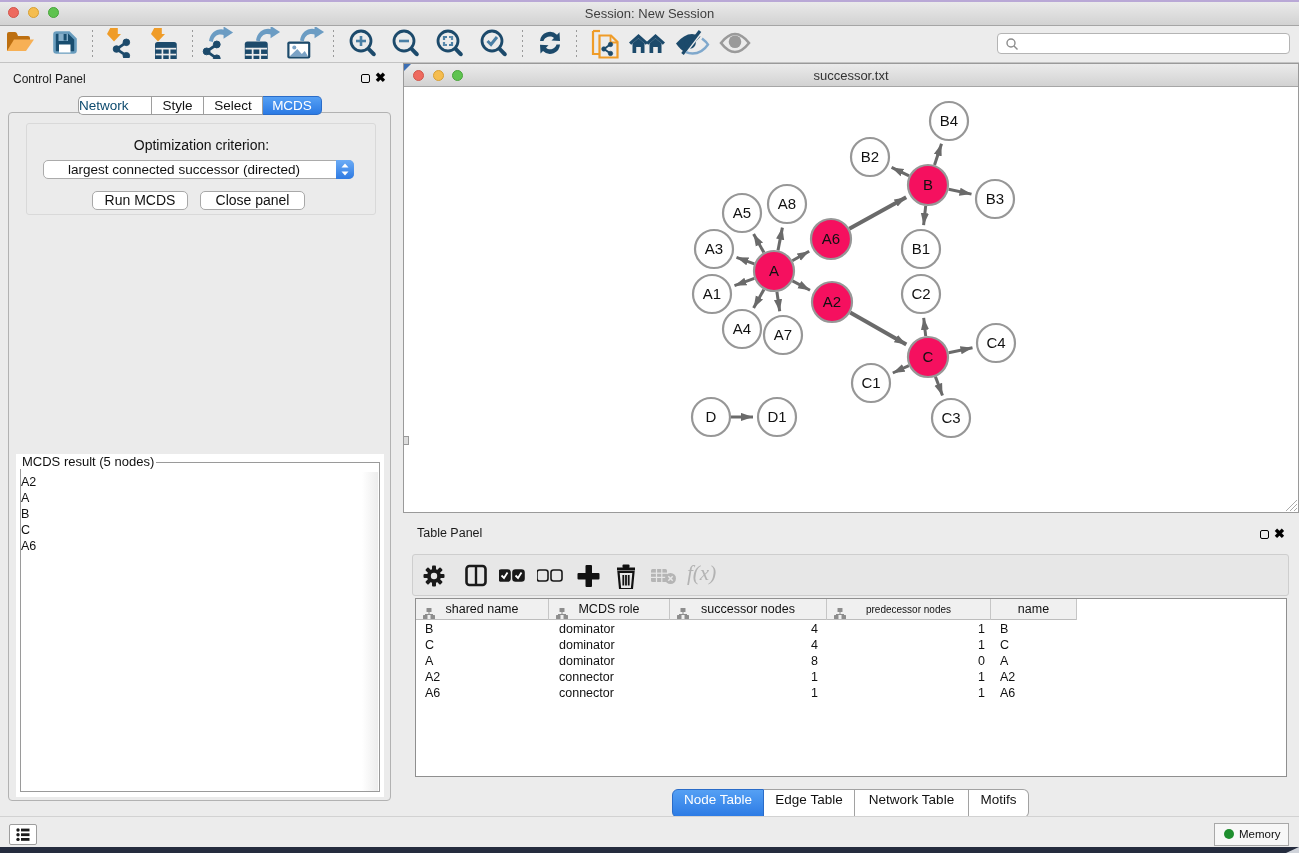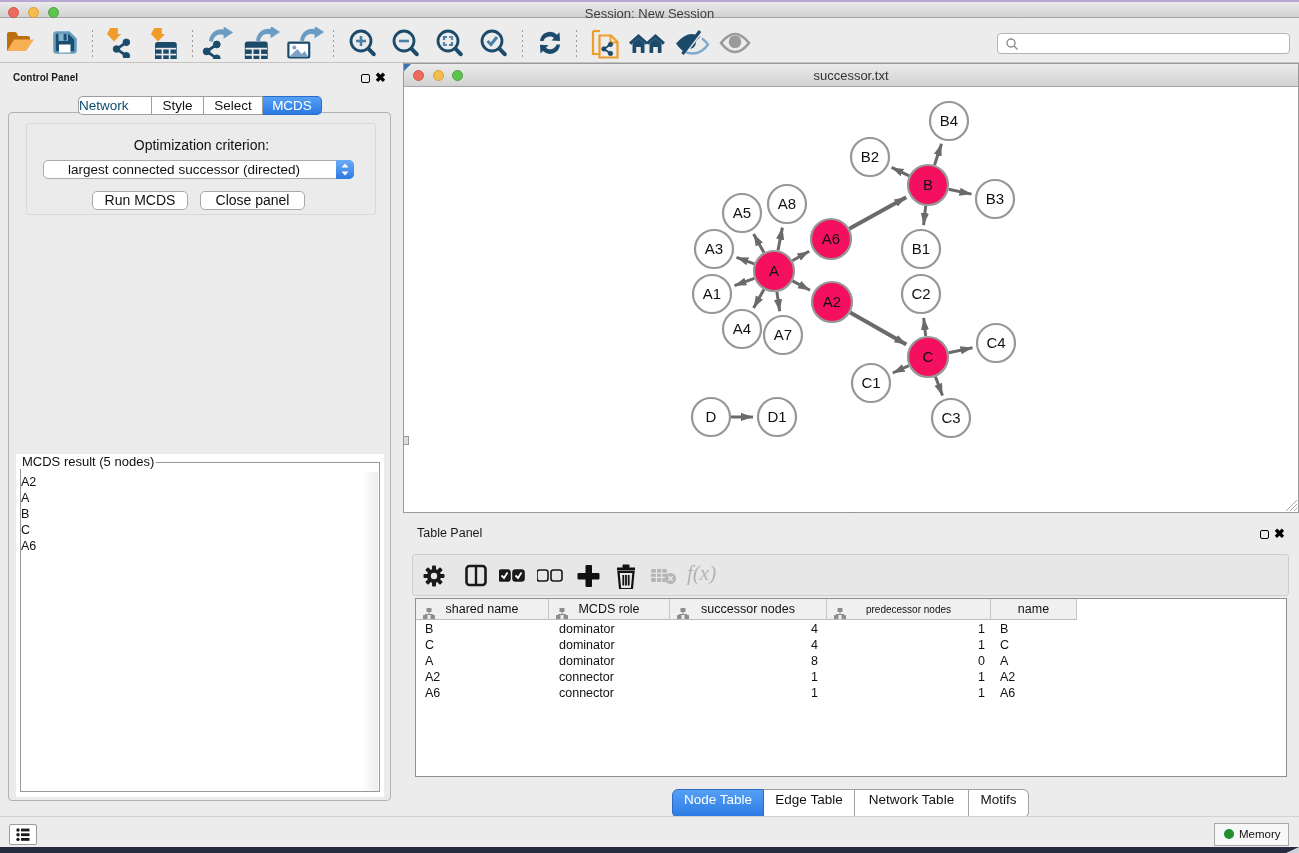--- a/index.html
+++ b/index.html
@@ -4,21 +4,21 @@
   * { margin:0; padding:0; box-sizing:border-box; }
   html,body { width:1299px; height:853px; overflow:hidden; }
   body { font-family:"Liberation Sans", sans-serif; background:#ececec; position:relative; }
   .abs { position:absolute; }
 </style>
 </head>
 <body>
 
 <div class="abs" style="left:0;top:0;width:1299px;height:2px;background:#b9a8d6;"></div>
 
-<div class="abs" style="left:0;top:2px;width:1299px;height:16px;background:linear-gradient(#eaeaea,#d2d2d2);border-bottom:1px solid #a5a5a5;">
+<div class="abs" style="left:0;top:2px;width:1299px;height:24px;background:linear-gradient(#eaeaea,#d2d2d2);border-bottom:1px solid #a5a5a5;">
   <div class="abs" style="left:8px;top:4.5px;width:11px;height:11px;border-radius:50%;background:#ee6a5f;border:1px solid #d2554a;"></div>
   <div class="abs" style="left:28px;top:4.5px;width:11px;height:11px;border-radius:50%;background:#f5bd4f;border:1px solid #d8a033;"></div>
   <div class="abs" style="left:48px;top:4.5px;width:11px;height:11px;border-radius:50%;background:#5fc350;border:1px solid #48a53b;"></div>
   <div class="abs" style="left:0;top:4px;width:1299px;text-align:center;font-size:13px;color:#3e3e3e;">Session: New Session</div>
 </div>
 
 <div id="toolbar" class="abs" style="left:0;top:26px;width:1299px;height:37px;background:#ececec;border-bottom:1px solid #c3c3c3;">
 <svg class="abs" style="left:6px;top:4px;" width="29" height="25" viewBox="0 0 29 25">
       <path d="M1,21 L1,4 Q1,2 3,2 L9,2 Q10.5,2 11,3.5 L12,6 L22,6 Q24,6 24,8 L24,12 Z" fill="#bd6f10"></path>
       <path d="M1,21 L8,9.5 L28,9.5 L20,21 Z" fill="#f7b055"></path>
@@ -170,21 +170,21 @@
     <div class="abs" style="left:576px;top:4px;width:1px;height:29px;background:repeating-linear-gradient(#9a9a9a 0 2px, transparent 2px 5px);"></div>
   <div class="abs" style="left:997px;top:7px;width:293px;height:21px;background:#fff;border:1px solid #b4b4b4;border-radius:4px;">
     <svg width="14" height="14" style="position:absolute;left:7px;top:3px;" viewBox="0 0 14 14">
         <circle cx="6" cy="6" r="4" fill="none" stroke="#8c8c8c" stroke-width="1.4"></circle>
         <line x1="9" y1="9" x2="12.5" y2="12.5" stroke="#8c8c8c" stroke-width="1.4"></line>
       </svg>
   </div>
 </div>
 
 <div class="abs" style="left:0;top:63px;width:403px;height:753px;background:#ececec;">
-  <div class="abs" style="left:13px;top:9px;font-size:10px;color:#1a1a1a;font-weight:bold;">Control Panel</div>
+  <div class="abs" style="left:13px;top:9px;font-size:12px;color:#1a1a1a;">Control Panel</div>
   <div class="abs" style="left:361px;top:11px;width:9px;height:9px;border:1.5px solid #000;border-radius:2px;"></div>
   <div class="abs" style="left:375px;top:6.5px;font-size:13px;font-weight:bold;color:#000;">✖</div>
 
   <div class="abs" style="left:8px;top:49px;width:383px;height:689px;border:1px solid #b2b2b2;border-radius:4px;background:#ebebeb;"></div>
 
   <div class="abs" style="left:78px;top:33px;height:19px;display:flex;font-size:13.5px;">
     <div style="width:73px;background:#fff;border:1px solid #9e9e9e;border-right:none;border-radius:5px 0 0 5px;line-height:18px;color:#0c4a6e;">Network</div>
     <div style="width:52px;background:#fff;border:1px solid #9e9e9e;border-right:none;text-align:center;line-height:18px;color:#111;">Style</div>
     <div style="width:60px;background:#fff;border:1px solid #9e9e9e;text-align:center;line-height:18px;color:#111;">Select</div>
     <div style="width:59px;background:linear-gradient(#55a0f4,#2b7ae4);border:1px solid #2a6cc8;border-left:none;border-radius:0 5px 5px 0;text-align:center;line-height:18px;color:#fff;">MCDS</div>

